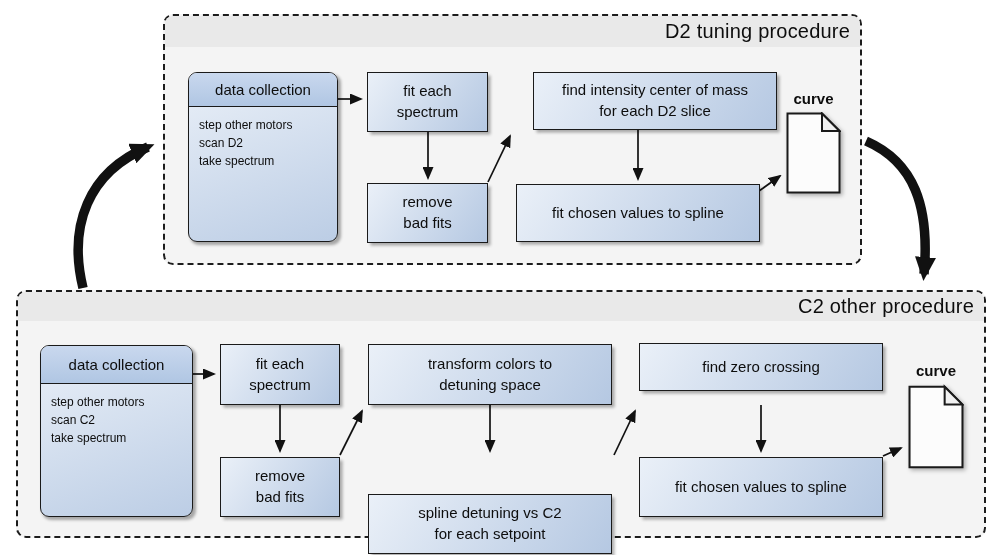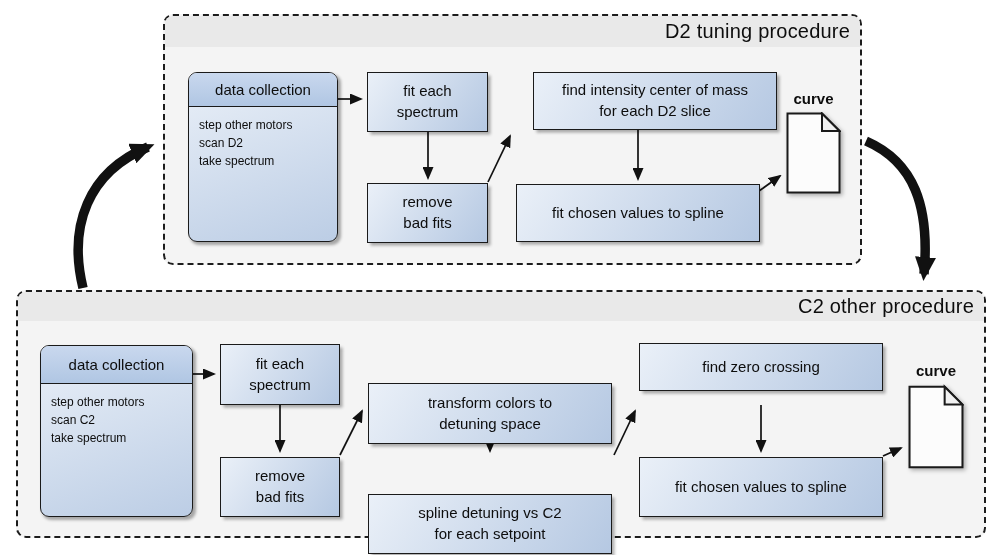--- a/index.html
+++ b/index.html
@@ -127,21 +127,21 @@
     <div class="dch" style="height:38px;">data collection</div>
     <div class="dcb">step other motors
 scan C2
 take spectrum</div>
   </div>
 
   <div class="box" style="left:220px;top:344px;width:120px;height:61px;">fit each
 spectrum</div>
   <div class="box" style="left:220px;top:457px;width:120px;height:60px;">remove
 bad fits</div>
-  <div class="box" style="left:368px;top:344px;width:244px;height:61px;margin-top:39px;">transform colors to
+  <div class="box" style="left:368px;top:344px;width:244px;height:61px;">transform colors to
 detuning space</div>
   <div class="box" style="left:368px;top:456px;width:244px;height:60px;margin-top:38px;">spline detuning vs C2
 for each setpoint</div>
   <div class="box" style="left:639px;top:343px;width:244px;height:48px;">find zero crossing</div>
   <div class="box" style="left:639px;top:457px;width:244px;height:60px;">fit chosen values to spline</div>
 
   <div class="curveout" style="left:908px;top:362px;width:56px;">
     <div class="clabel">curve</div>
     <svg class="docsvg" width="56" height="86" viewBox="0 0 55 82">
       <path d="M1.5,1.5 H36 L53.5,19 V80.5 H1.5 Z" fill="var(--doc-fill)" stroke="var(--box-border)" stroke-width="2" stroke-linejoin="miter"></path>

